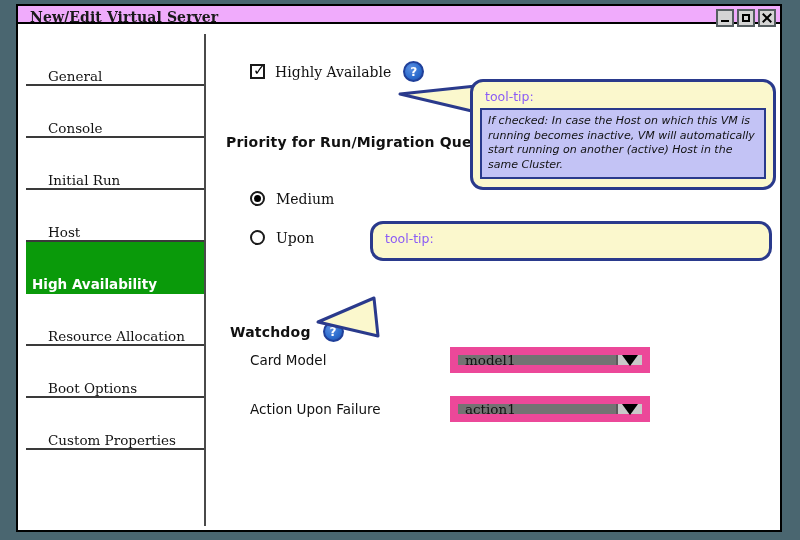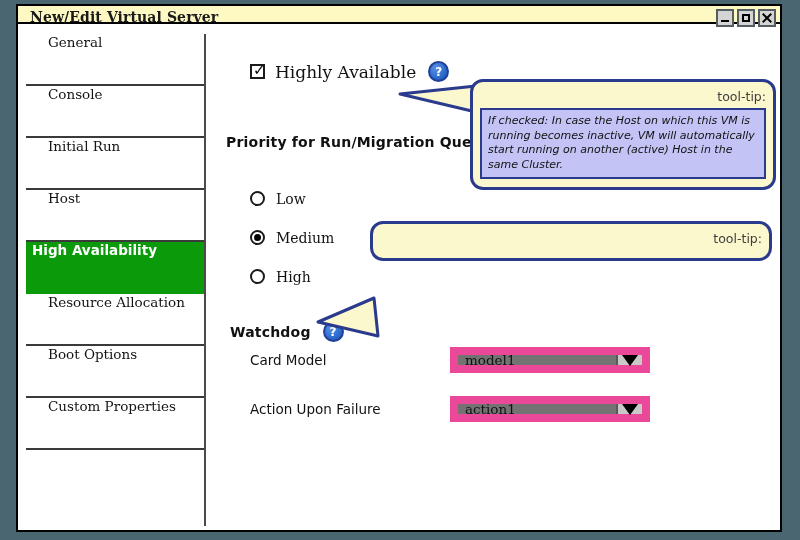--- a/index.html
+++ b/index.html
@@ -21,21 +21,21 @@
     top: 4px;
     width: 766px;
     height: 528px;
     border: 2px solid #000000;
     background: #ffffff;
     box-sizing: border-box;
   }
   .titlebar {
     position: relative;
     height: 18px;
-    background: #fef9c3;
+    background: #f0abfc;
     border-bottom: 2px solid #000000;
     box-sizing: border-box;
   }
   .title-text {
     position: absolute;
     left: 12px;
     top: 3px;
     font-family: "DejaVu Serif", serif;
     font-weight: bold;
     font-size: 14px;
@@ -114,21 +114,21 @@
     border-right: 2px solid #4a4a4a;
     box-sizing: border-box;
   }
   .side-item {
     position: relative;
     height: 52px;
     border-bottom: 2px solid #3a3a3a;
     background: #ffffff;
     box-sizing: border-box;
     display: flex;
-    align-items: flex-start;
+    align-items: flex-end;
     padding-left: 22px;
     font-family: "DejaVu Serif", serif;
     font-size: 13.5px;
     color: #141414;
   }
   .side-item.active {
     background: #0a9a0a;
     color: #ffffff;
     font-family: "DejaVu Sans", sans-serif;
     font-weight: bold;
@@ -170,21 +170,21 @@
     left: 1px;
     top: -3px;
     font-size: 15px;
     line-height: 15px;
     color: #000;
     font-family: "DejaVu Sans", sans-serif;
   }
   .checkbox-label {
     margin-left: 10px;
     font-family: "DejaVu Serif", serif;
-    font-size: 17px;
+    font-size: 14px;
     color: #111;
   }
 
   .help-icon {
     width: 21px;
     height: 21px;
     border-radius: 50%;
     background: radial-gradient(circle at 35% 30%, #5b8fe0 0%, #2f6fd0 55%, #1d4fa8 100%);
     border: 2px solid #20409a;
     box-sizing: border-box;
@@ -305,23 +305,22 @@
     background: #fbf8cd;
     border: 3px solid #2a3a8c;
     border-radius: 13px;
     box-sizing: border-box;
     padding: 5px 7px 8px 7px;
     z-index: 5;
   }
   .tooltip .tt-head {
     font-family: "DejaVu Sans", sans-serif;
     font-size: 12.5px;
-    color: #404040;
+    color: #8b5cf6;
     padding: 2px 0 4px 5px;
-    text-align: right;
   }
   .tooltip .tt-body {
     background: #c3c3f5;
     border: 2px solid #2a3a8c;
     box-sizing: border-box;
     padding: 4px 6px 5px 6px;
     font-family: "DejaVu Sans", sans-serif;
     font-style: italic;
     font-size: 11px;
     line-height: 1.32;
@@ -402,33 +401,29 @@
         <span class="checkbox">
           <span class="tick">✓</span>
         </span>
         <span class="checkbox-label">Highly Available</span>
         <span class="help-icon inline">?</span>
       </div>
 
       <div class="section-heading" id="priority-heading">Priority for Run/Migration Queue</div>
 
       <div class="radio-group">
-        <div class="radio-row">
-          <span class="radio"></span>
-          <span class="radio-label">Low</span>
-        </div>
         <div class="radio-row">
           <span class="radio">
             <span class="dot"></span>
           </span>
           <span class="radio-label">Medium</span>
         </div>
         <div class="radio-row">
           <span class="radio"></span>
-          <span class="radio-label">High</span>
+          <span class="radio-label">Upon</span>
         </div>
       </div>
 
       <div class="section-heading" id="watchdog-heading">
         <span style="display:flex;align-items:center;margin-top:12px;">
           <span>Watchdog</span>
           <span class="help-icon inline">?</span>
         </span>
       </div>
 

